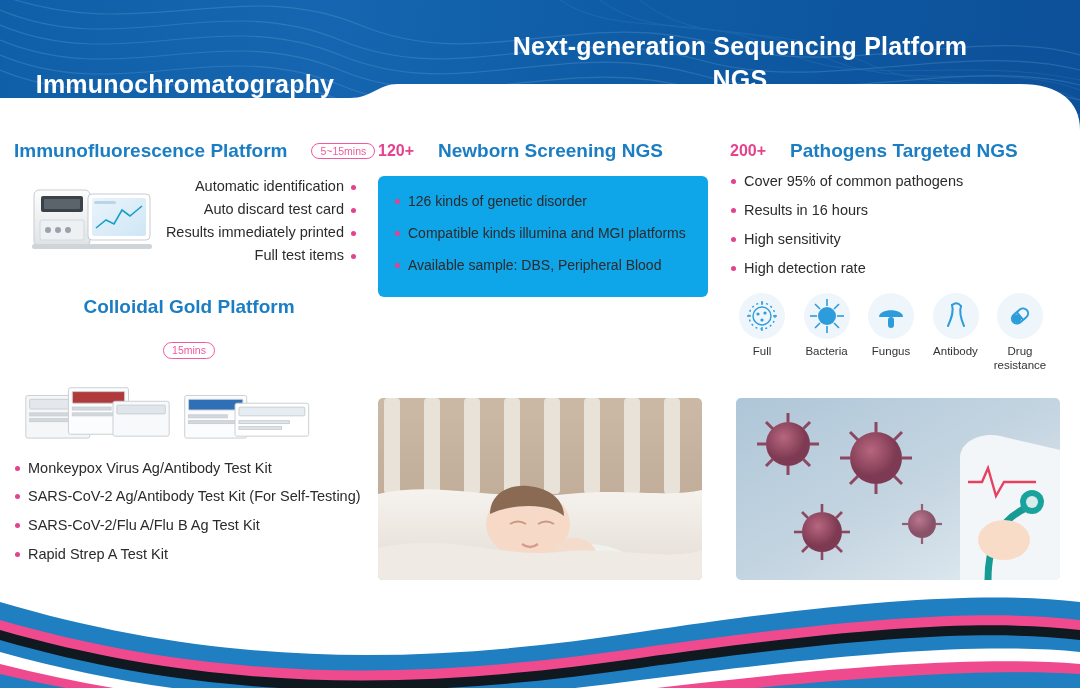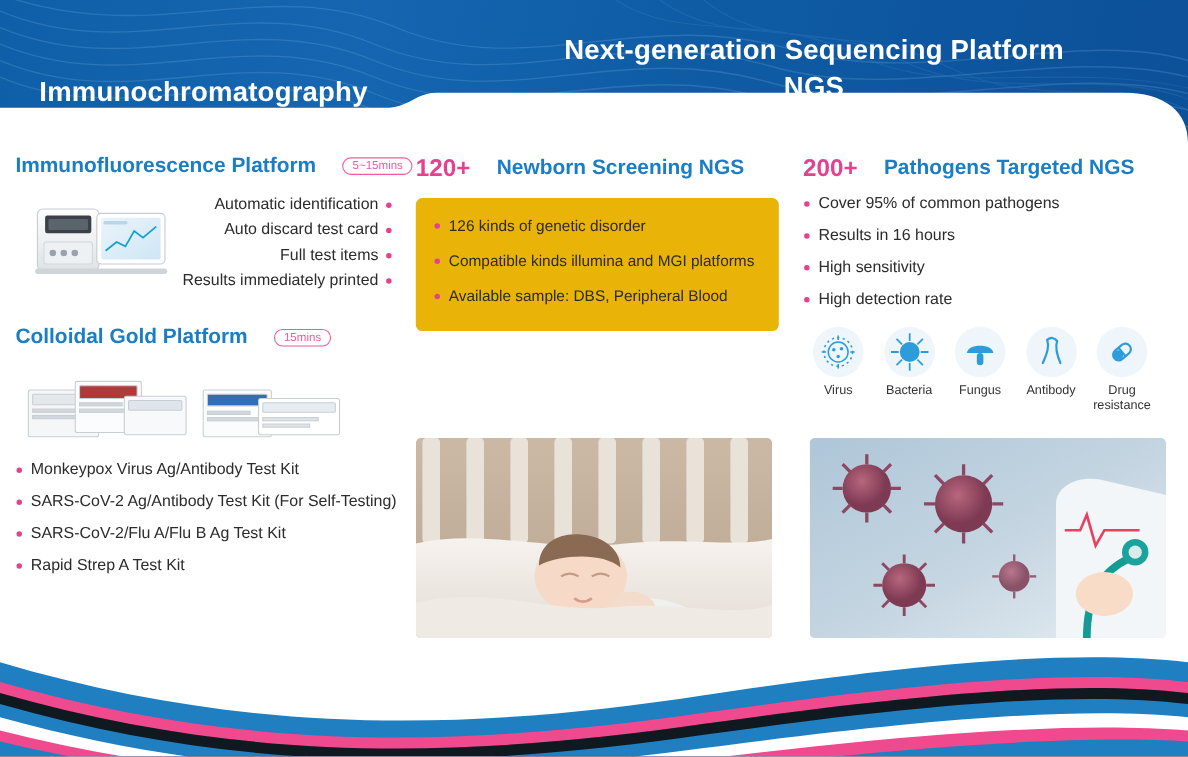--- a/index.html
+++ b/index.html
@@ -80,21 +80,21 @@
     border: 1.6px solid #ef5aa0;
     color: #ef5aa0;
     border-radius: 999px;
     font-size: 10.5px;
     padding: 2px 8px;
     white-space: nowrap;
     line-height: 1;
   }
 
   .h-num {
-    font-size: 22px;
+    font-size: 16px;
     font-weight: bold;
     color: #e4418f;
   }
   .h-rest {
     font-size: 19px;
     font-weight: bold;
     color: #1b7ec4;
   }
 
   
@@ -154,21 +154,21 @@
     position: absolute;
     left: 1px;
     top: 7px;
     width: 5px; height: 5px;
     border-radius: 50%;
     background: #e4418f;
   }
 
   
   .card {
-    background: #eab308;
+    background: #0ea5e9;
     border-radius: 6px;
     padding: 16px 18px 8px 16px;
     margin-top: 14px;
   }
   .card ul.bullets li { font-size: 14px; margin-bottom: 14px; }
 
   .photo {
     border-radius: 5px;
     overflow: hidden;
     position: relative;
@@ -278,26 +278,26 @@
         <rect x="60" y="18" width="62" height="46" rx="4" fill="#ffffff" stroke="#c7ccd1"></rect>
         <rect x="64" y="22" width="54" height="38" rx="2" fill="url(#scr)"></rect>
         <polyline points="68,52 78,44 86,48 94,34 102,40 114,30" fill="none" stroke="#17a0c8" stroke-width="1.6"></polyline>
         <rect x="66" y="25" width="22" height="3" rx="1.5" fill="#b9d6e8"></rect>
         <rect x="4" y="68" width="120" height="5" rx="2.5" fill="#cfd4d8"></rect>
       </svg>
 
       <div class="feature-list">
         <div class="dot-after">Automatic identification</div>
         <div class="dot-after">Auto discard test card</div>
+        <div class="dot-after">Results immediately printed</div>
         <div class="dot-after">Full test items</div>
-        <div class="dot-after">Results immediately printed</div>
       </div>
     </div>
 
-    <div class="sec-head" style="margin-top:14px;">
+    <div class="sec-head" style="margin-top:14px;flex-direction:column;">
       <span class="h-text">Colloidal Gold Platform</span>
       <span class="pill">15mins</span>
     </div>
 
     <div class="kits-img">
       <svg viewBox="0 0 320 78" width="310" height="78">
         <g stroke="#c9ced3" stroke-width="1">
           <rect x="6" y="24" width="66" height="44" rx="2" fill="#f4f6f8"></rect>
           <rect x="10" y="28" width="58" height="10" rx="1" fill="#e3e8ec"></rect>
           <rect x="10" y="42" width="44" height="3" fill="#d2d8dd"></rect>
@@ -407,21 +407,21 @@
                 <line x1="8" y1="23" x2="12" y2="23"></line>
                 <line x1="34" y1="23" x2="38" y2="23"></line>
               </g>
               <g fill="#2d9cdb">
                 <circle cx="19" cy="21" r="1.6"></circle>
                 <circle cx="26" cy="20" r="1.6"></circle>
                 <circle cx="23" cy="27" r="1.6"></circle>
               </g>
             </svg>
         </div>
-        <div class="icon-label">Virus</div>
+        <div class="icon-label">Full</div>
       </div>
 
       <div class="icon-item">
         <div class="icon-circle">
           <svg viewBox="0 0 46 46" width="46" height="46">
               <circle cx="23" cy="23" r="9" fill="#2d9cdb"></circle>
               <g stroke="#2d9cdb" stroke-width="1.6">
                 <line x1="23" y1="6" x2="23" y2="13"></line>
                 <line x1="23" y1="33" x2="23" y2="40"></line>
                 <line x1="6" y1="23" x2="13" y2="23"></line>

